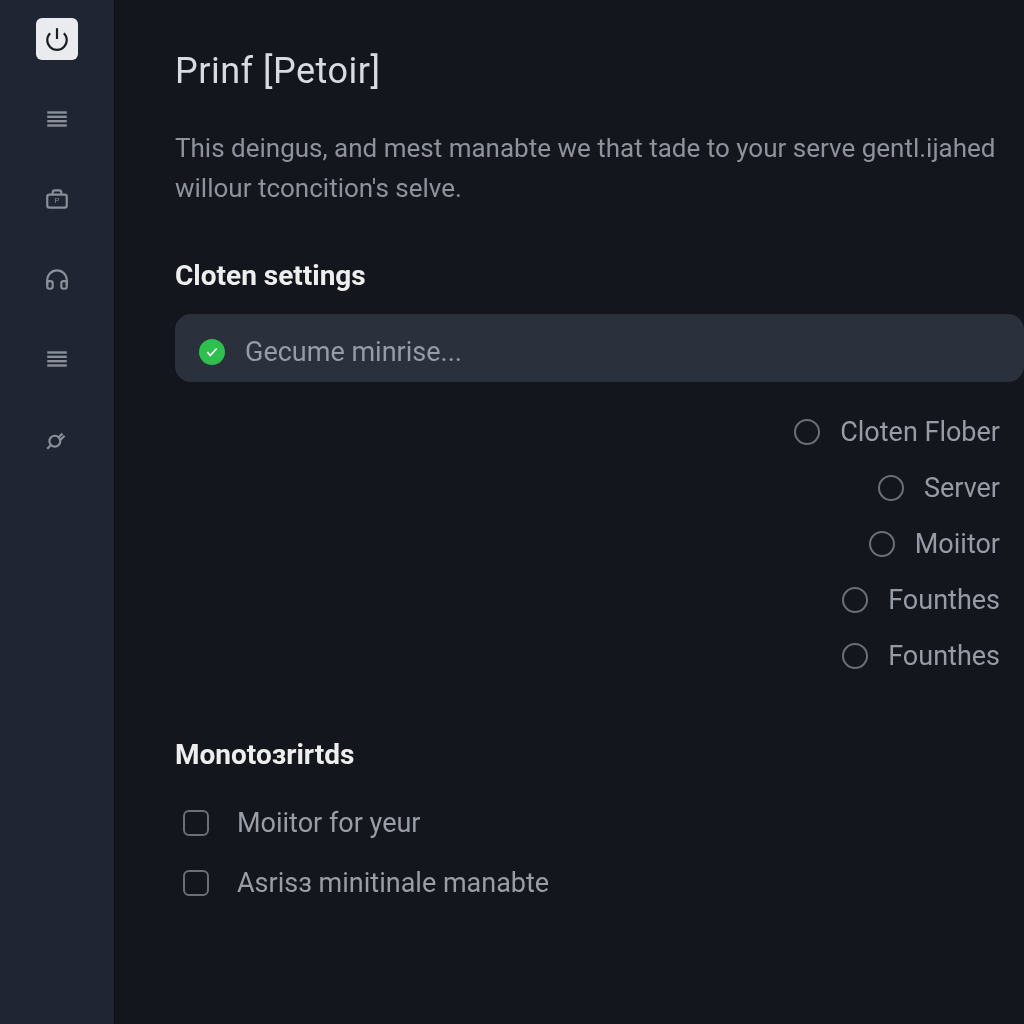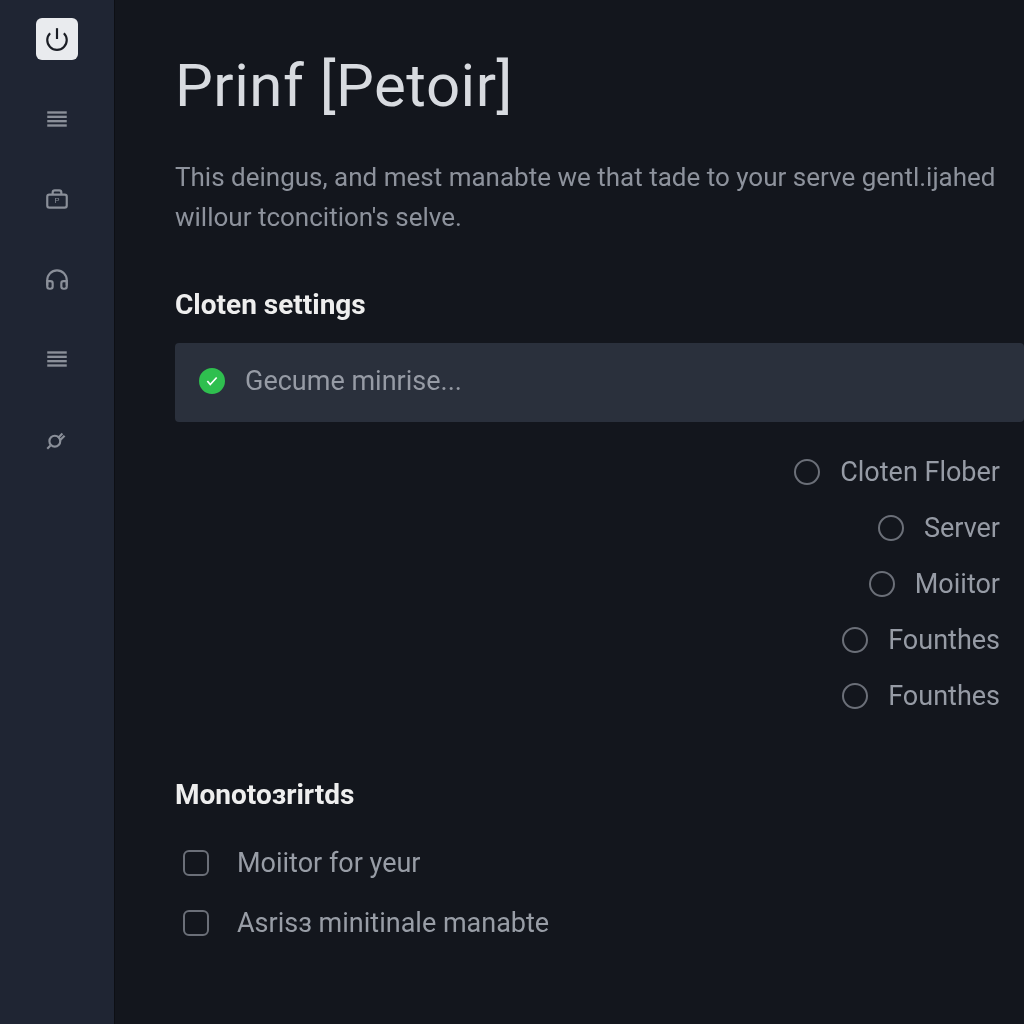--- a/index.html
+++ b/index.html
@@ -54,21 +54,21 @@
   .sidebar-btn.lines svg line {
     stroke-width: 2.2;
   }
   .main {
     flex: 1;
     padding: 50px 0 0 60px;
     background: #13161d;
     overflow: hidden;
   }
   .page-title {
-    font-size: 60px;
+    font-size: 36px;
     font-weight: 400;
     color: #d8dbe0;
     margin-bottom: 36px;
     letter-spacing: 0.5px;
   }
   .page-desc {
     font-size: 26px;
     line-height: 1.55;
     color: #8d929c;
     margin-bottom: 50px;
@@ -90,22 +90,23 @@
     display: flex;
     align-items: center;
     padding: 12px 24px;
     gap: 20px;
     cursor: pointer;
     border-radius: 4px;
   }
   .radio-item.selected {
     background: #2a303c;
     padding-top: 22px;
-    padding-bottom: 25px;
+    padding-bottom: 14px;
     margin-bottom: 22px;
+    border-radius: 16px;
   }
   .radio-item:not(.selected) {
     padding-left: 30px;
     justify-content: flex-end;
   }
   .radio-circle {
     width: 26px;
     height: 26px;
     border-radius: 50%;
     border: 2px solid #6b6f78;

